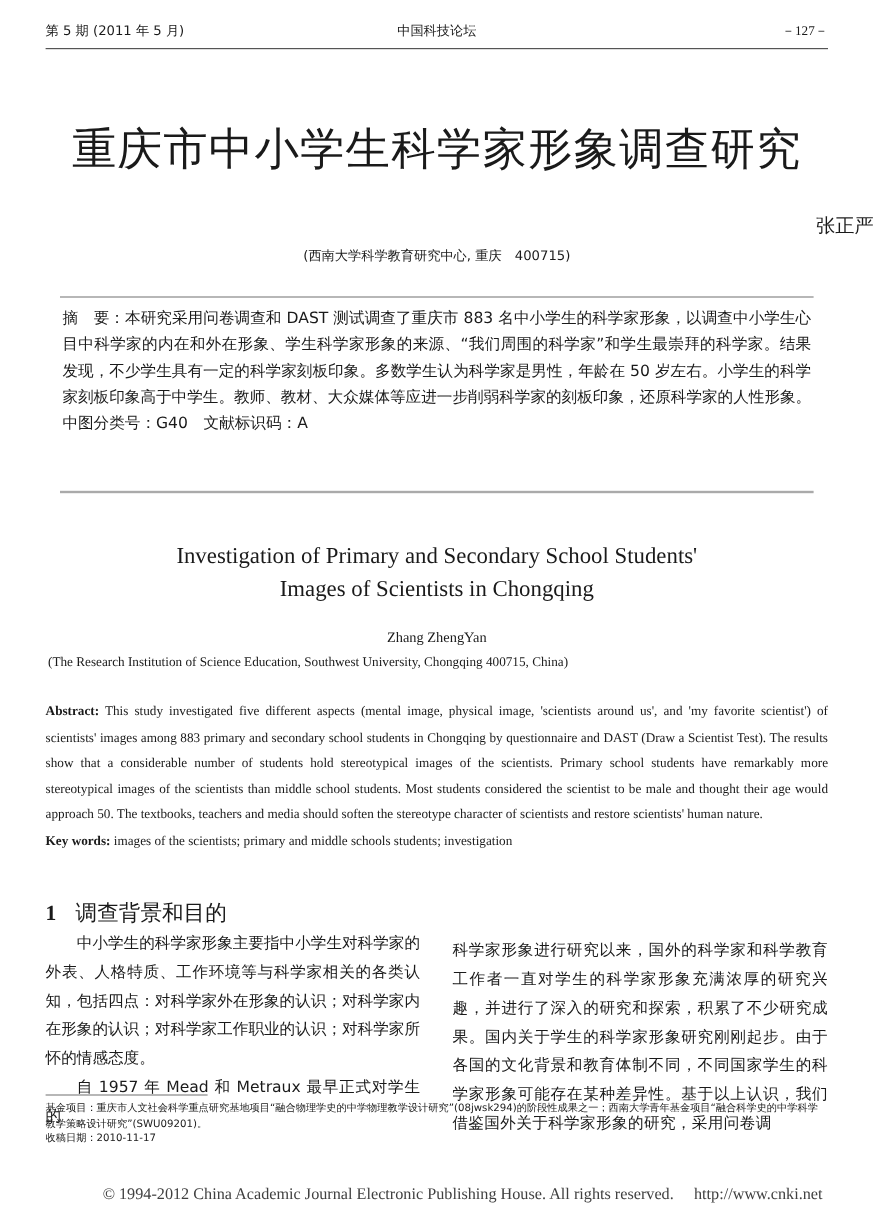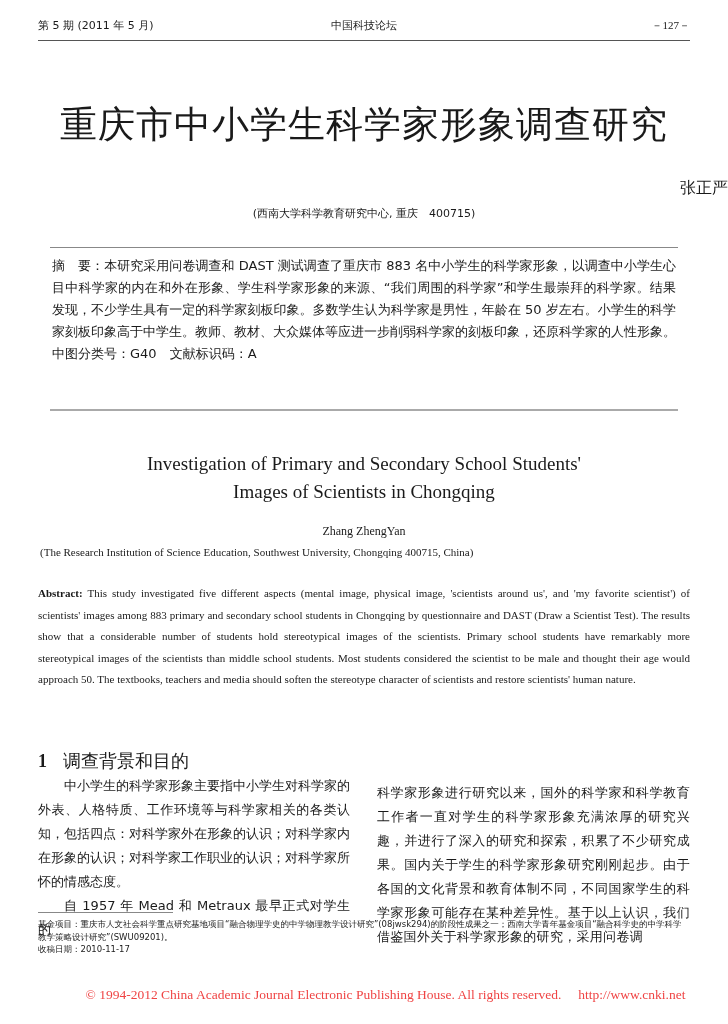--- a/index.html
+++ b/index.html
@@ -24,21 +24,21 @@
   .b { font-weight: bold; }
   .col-left { left: 38px; width: 312px; top: 748px; font-size: 13px; line-height: 24px; text-align: justify; }
   .col-right { left: 377px; width: 313px; top: 781px; font-size: 13px; line-height: 24px; text-align: justify; letter-spacing: 0.3px; }
   .sec-head { font-size: 18px; line-height: 26px; margin-bottom: 0; }
   .sec-head .num { font-family: "Liberation Serif", serif; font-weight: bold; margin-right: 16px; }
   .col-left p { margin: 0; text-indent: 2em; }
   .col-right p { margin: 0; }
   .fn-rule { left: 38px; width: 135px; top: 912px; height: 1px; background: #888; }
   .footnotes { left: 38px; right: 38px; top: 918px; font-size: 8.5px; line-height: 12.5px; }
   .footnotes p { margin: 0; }
-  .copyright { left: 0; right: 0; top: 986px; text-align: center; font-family: "Liberation Serif", serif; font-size: 13.5px; color: #ef4444; margin-left: 43px; }
+  .copyright { left: 0; right: 0; top: 986px; text-align: center; font-family: "Liberation Serif", serif; font-size: 13.5px; color: #404040; margin-left: 43px; }
 </style>
 </head>
 <body>
 
 <div class="abs header">
   <span class="left">第 5 期 (2011 年 5 月)</span>
   <span class="center">中国科技论坛</span>
   <span class="right">－127－</span>
 </div>
 <div class="abs header-rule"></div>
@@ -55,20 +55,21 @@
 <div class="abs rule" style="top:409px;height:2px;background:#aaa;"></div>
 
 <div class="abs en-title">
   <div style="padding:0 120px;">Investigation of Primary and Secondary School Students' Images of Scientists in Chongqing</div>
 </div>
 <div class="abs en-author">Zhang ZhengYan</div>
 <div class="abs en-affil">(The Research Institution of Science Education, Southwest University, Chongqing 400715, China)</div>
 
 <div class="abs en-abs">
   <p><span class="b">Abstract:</span> <span>This study investigated five different aspects (mental image, physical image, 'scientists around us', and 'my favorite scientist') of scientists' images among 883 primary and secondary school students in Chongqing by questionnaire and DAST (Draw a Scientist Test). The results show that a considerable number of students hold stereotypical images of the scientists. Primary school students have remarkably more stereotypical images of the scientists than middle school students. Most students considered the scientist to be male and thought their age would approach 50. The textbooks, teachers and media should soften the stereotype character of scientists and restore scientists' human nature.</span></p>
+  <p><span class="b">Key words:</span> <span>images of the scientists; primary and middle schools students; investigation</span></p>
 </div>
 
 <div class="abs col-left">
   <div class="sec-head"><span class="num">1</span><span>调查背景和目的</span></div>
   <p>中小学生的科学家形象主要指中小学生对科学家的外表、人格特质、工作环境等与科学家相关的各类认知，包括四点：对科学家外在形象的认识；对科学家内在形象的认识；对科学家工作职业的认识；对科学家所怀的情感态度。</p>
   <p>自 1957 年 Mead 和 Metraux 最早正式对学生的</p>
 </div>
 
 <div class="abs col-right">
   <p>科学家形象进行研究以来，国外的科学家和科学教育工作者一直对学生的科学家形象充满浓厚的研究兴趣，并进行了深入的研究和探索，积累了不少研究成果。国内关于学生的科学家形象研究刚刚起步。由于各国的文化背景和教育体制不同，不同国家学生的科学家形象可能存在某种差异性。基于以上认识，我们借鉴国外关于科学家形象的研究，采用问卷调</p>

